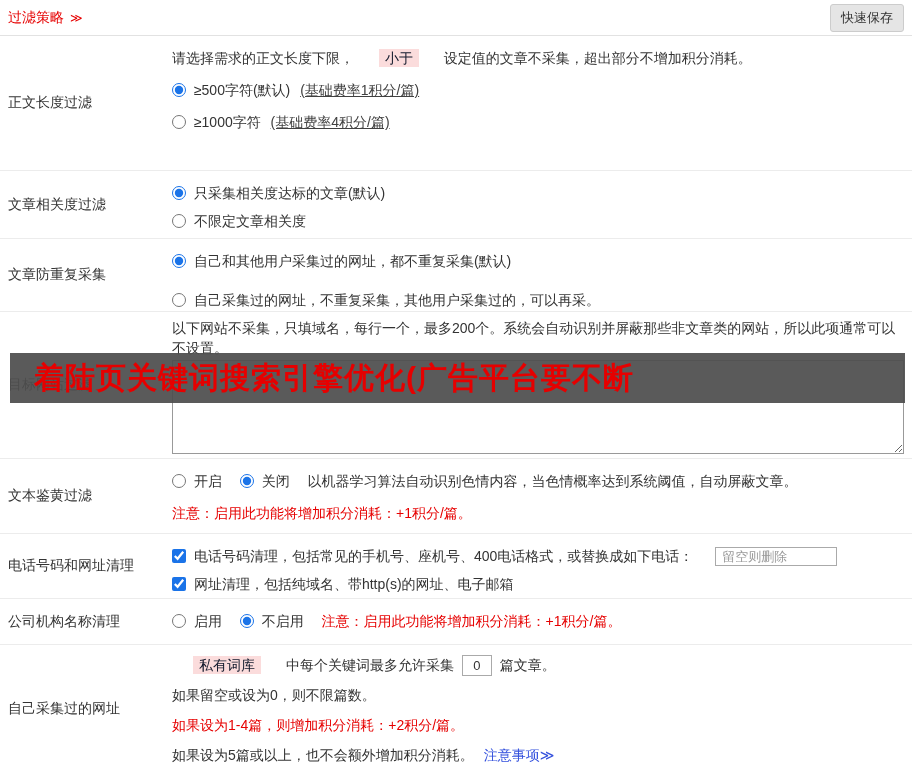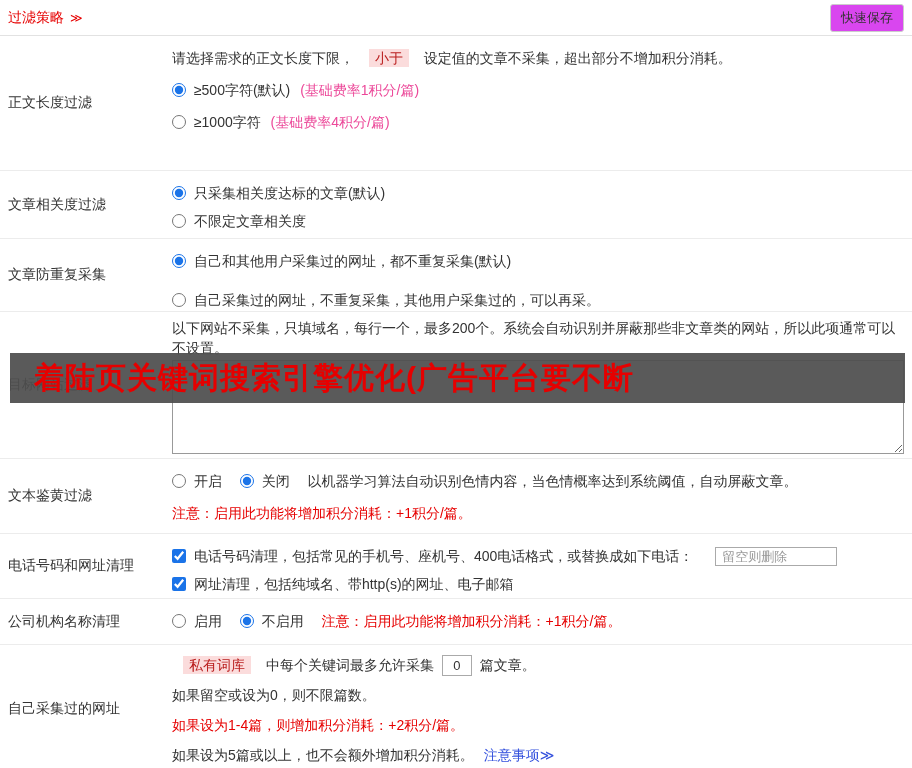--- a/index.html
+++ b/index.html
@@ -9,30 +9,30 @@
     font-size:14px; color:#333; background:#fff;
     position:relative; overflow:hidden;
   }
   .topbar {
     height:36px; display:flex; align-items:center; justify-content:space-between;
     padding:0 8px; border-bottom:1px solid #e2e2e2;
   }
   .page-title { color:#e60000; font-size:14px; cursor:pointer; }
   .page-title .chev { font-size:12px; margin-left:2px; }
   .save-btn {
-    background:#d946ef; border:1px solid #ccc; border-radius:3px;
+    background:#e5e5e5; border:1px solid #ccc; border-radius:3px;
     padding:4px 10px; font-size:13px; color:#333; cursor:pointer;
   }
   .row { display:flex; border-bottom:1px solid #ececec; }
   .row-label { width:172px; flex-shrink:0; padding-left:8px; display:flex; align-items:center; color:#333; }
   .row-content { flex:1; padding-right:8px; }
   .line { line-height:21px; }
   .red { color:#e60000; }
-  .fee { color:#ec4899; cursor:pointer; margin-left:6px; }
-  .hl-tag { background:#fbdcdc; color:#b91c1c; padding:1px 6px; margin:0 11px; }
+  .fee { color:#404040; text-decoration:underline; cursor:pointer; margin-left:6px; }
+  .hl-tag { background:#fbdcdc; color:#0f172a; padding:1px 6px; margin:0 21px; }
   .blue-link { color:#3350dd; cursor:pointer; margin-left:6px; }
   input[type=radio], input[type=checkbox] {
     width:14px; height:14px; vertical-align:-2px; margin-right:4px; accent-color:#1a73e8;
   }
   label.opt { cursor:pointer; margin-right:14px; }
   .txt-input {
     border:1px solid #aaa; height:19px; padding:2px 6px; font-size:13px;
     font-family:"Liberation Sans","DejaVu Sans",sans-serif; color:#333;
   }
   .txt-input::placeholder { color:#999; }

